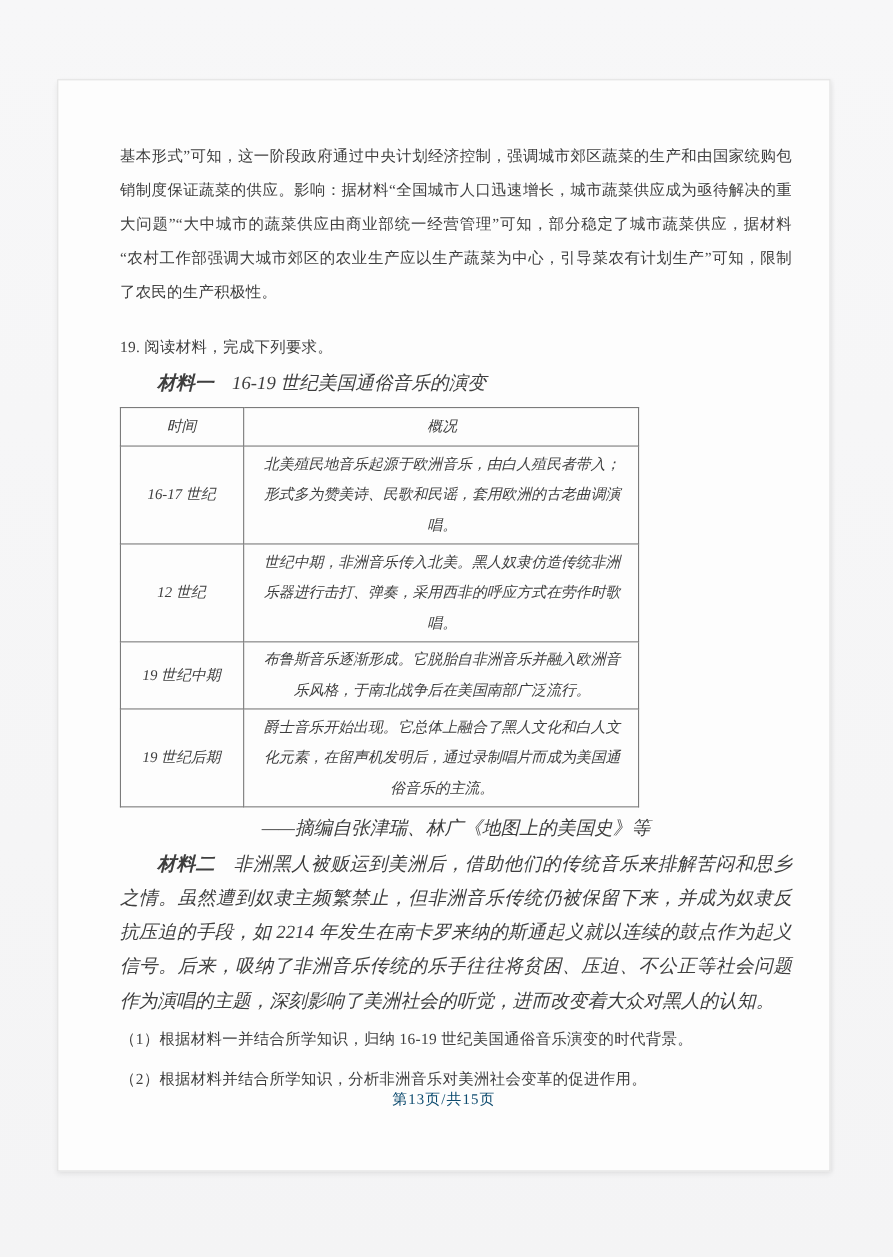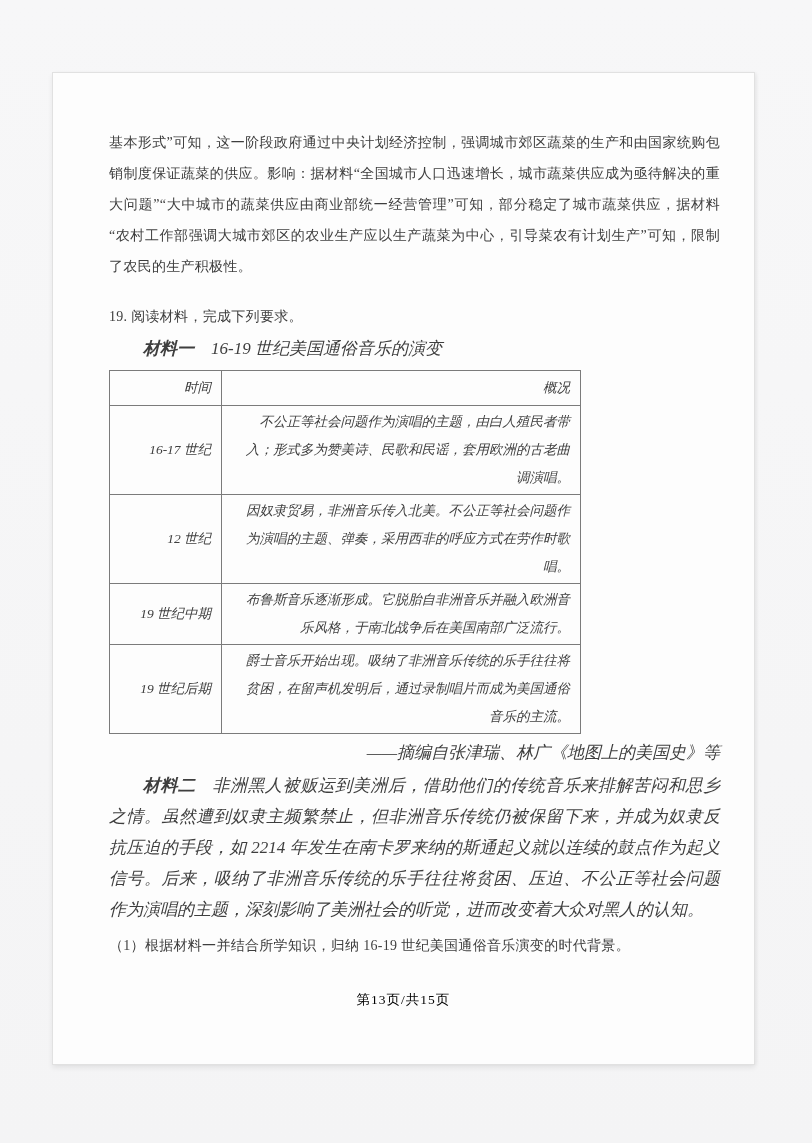--- a/index.html
+++ b/index.html
@@ -41,44 +41,44 @@
   .mat-label { font-weight: bold; margin-right: 1em; }
   .mtable {
     border-collapse: collapse;
     width: 472px;
     margin-top: 6px;
     table-layout: fixed;
   }
   .mtable th, .mtable td {
     border: 1px solid #7b7b7b;
     font-weight: normal;
-    text-align: right;
+    text-align: center;
     vertical-align: middle;
     padding: 2px 10px 2px 12px;
     line-height: 28px;
     font-style: italic;
     font-size: 13.5px;
     color: #3e3e3e;
   }
   .mtable .col-time { width: 92px; white-space: nowrap; padding-left: 9px; }
   .mtable tr.hdr th { height: 30px; }
   .mtable tr.data td { height: 56px; }
   .source {
-    text-align: right;
+    text-align: center;
     margin-top: 3px;
   }
   .mat-para { text-indent: 2em; margin-top: 2px; }
   .sub-q { margin-top: 5px; }
   .page-footer {
     position: absolute;
     left: 0; top: 918px;
     width: 100%;
     text-align: center;
     font-size: 13.5px;
-    color: #000000;
+    color: #0c4a6e;
     letter-spacing: 1px;
   }
 </style>
 </head>
 <body>
 
 <div class="canvas">
   <div class="sheet">
     <div class="content">
 
@@ -92,44 +92,45 @@
       </p>
 
       <table class="mtable">
         <tbody>
           <tr class="hdr">
             <th class="col-time">时间</th>
             <th>概况</th>
           </tr>
           <tr class="data">
             <td class="col-time">16-17 世纪</td>
-            <td>不公正等社会问题作为演唱的主题，由白人殖民者带入；形式多为赞美诗、民歌和民谣，套用欧洲的古老曲调演唱。</td>
+            <td>北美殖民地音乐起源于欧洲音乐，由白人殖民者带入；形式多为赞美诗、民歌和民谣，套用欧洲的古老曲调演唱。</td>
           </tr>
           <tr class="data">
             <td class="col-time">12 世纪</td>
-            <td>因奴隶贸易，非洲音乐传入北美。不公正等社会问题作为演唱的主题、弹奏，采用西非的呼应方式在劳作时歌唱。</td>
+            <td>世纪中期，非洲音乐传入北美。黑人奴隶仿造传统非洲乐器进行击打、弹奏，采用西非的呼应方式在劳作时歌唱。</td>
           </tr>
           <tr class="data">
             <td class="col-time">19 世纪中期</td>
             <td>布鲁斯音乐逐渐形成。它脱胎自非洲音乐并融入欧洲音乐风格，于南北战争后在美国南部广泛流行。</td>
           </tr>
           <tr class="data">
             <td class="col-time">19 世纪后期</td>
-            <td>爵士音乐开始出现。吸纳了非洲音乐传统的乐手往往将贫困，在留声机发明后，通过录制唱片而成为美国通俗音乐的主流。</td>
+            <td>爵士音乐开始出现。它总体上融合了黑人文化和白人文化元素，在留声机发明后，通过录制唱片而成为美国通俗音乐的主流。</td>
           </tr>
         </tbody>
       </table>
 
       <p class="kai source">——摘编自张津瑞、林广《地图上的美国史》等</p>
 
       <p class="kai mat-para">
         <span class="mat-label">材料二</span><span>非洲黑人被贩运到美洲后，借助他们的传统音乐来排解苦闷和思乡之情。虽然遭到奴隶主频繁禁止，但非洲音乐传统仍被保留下来，并成为奴隶反抗压迫的手段，如 2214 年发生在南卡罗来纳的斯通起义就以连续的鼓点作为起义信号。后来，吸纳了非洲音乐传统的乐手往往将贫困、压迫、不公正等社会问题作为演唱的主题，深刻影响了美洲社会的听觉，进而改变着大众对黑人的认知。</span>
       </p>
 
 
       <p class="body-text sub-q">（1）根据材料一并结合所学知识，归纳 16-19 世纪美国通俗音乐演变的时代背景。</p>
 
+      <p class="body-text sub-q">（2）根据材料并结合所学知识，分析非洲音乐对美洲社会变革的促进作用。</p>
 
     </div>
 
     <div class="page-footer">第13页/共15页</div>
   </div>
 </div>
 
 </body></html>

